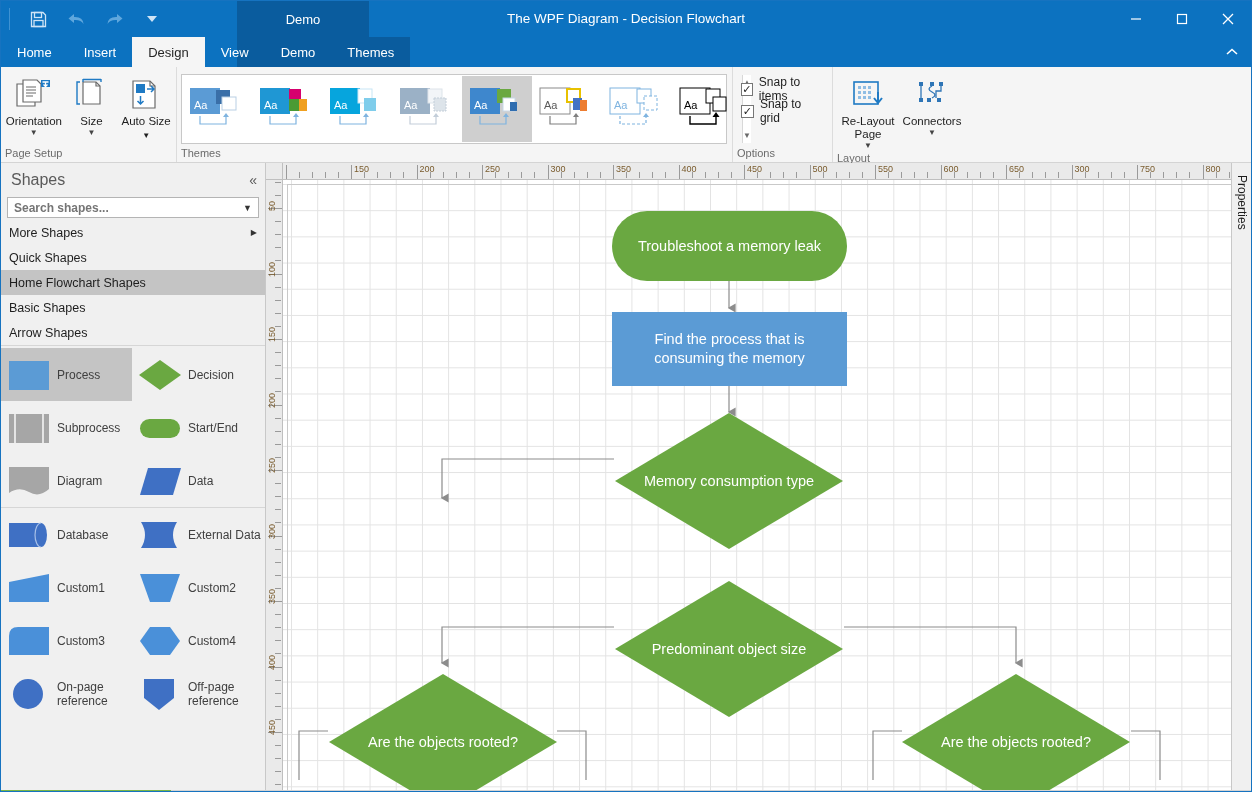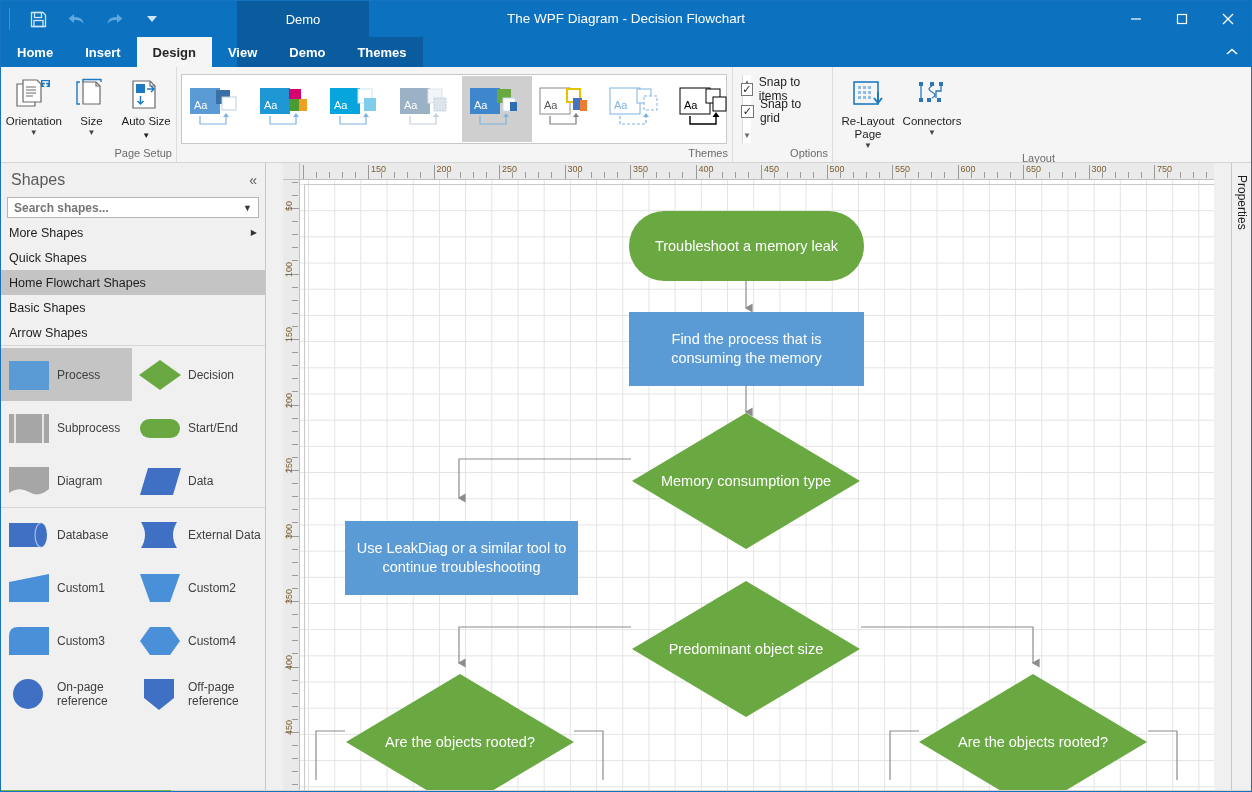--- a/index.html
+++ b/index.html
@@ -78,21 +78,20 @@
     background: #0c72c0;
     display: flex;
     align-items: stretch;
   }
   .tab {
     padding: 0 16px;
     display: flex; align-items: center;
     color: #ffffff;
     font-size: 13px;
     white-space: nowrap;
-    font-weight: bold;
   }
   .tab.active {
     background: #f5f5f5;
     color: #262626;
   }
   .tab.ctx { background: #0a5c9e; }
   .tabstrip-ctxband {
     position: absolute; left: 236px; top: 0;
     width: 132px; height: 30px;
     background: #0a5c9e;
@@ -126,21 +125,21 @@
   .rgroup-body {
     flex: 1;
     display: flex;
     align-items: flex-start;
     padding-top: 3px;
   }
   .rgroup-label {
     height: 17px;
     font-size: 11px;
     color: #6b6b6b;
-    text-align: right;
+    text-align: left;
     line-height: 17px;
     position: relative;
   }
   .bigbtn {
     width: 58px;
     display: flex; flex-direction: column; align-items: center;
     padding-top: 4px;
     cursor: default;
   }
   .bigbtn .ico { height: 36px; display:flex; align-items:center; justify-content:center; }
@@ -191,21 +190,20 @@
     font-size: 11px; color: #1e1e1e;
     line-height: 1;
   }
   .optlabel { font-size: 12px; color: #1e1e1e; }
 
   
   .main {
     position: relative;
     height: 627px;
     display: flex;
-    gap: 17px;
   }
   
   .shapes-panel {
     width: 265px;
     background: #f0f0f0;
     border-right: 1px solid #c8c8c8;
     display: flex; flex-direction: column;
   }
   .panel-head {
     height: 34px;
@@ -998,23 +996,20 @@
             <span>Find the process that is consuming the memory</span>
           </div>
 
           <div class="node diamond-wrap" style="left:331px; top:232px; width:230px; height:138px;">
             <svg class="diamond-shape" viewBox="0 0 230 138" preserveAspectRatio="none">
               <path d="M115 1 L229 69 L115 137 L1 69 Z" fill="#6aa841"></path>
             </svg>
             <span class="diamond-label">Memory consumption type</span>
           </div>
 
-          <div class="node" style="left:45px; top:341px; width:233px; height:74px; background:#5b9bd5; padding:0 6px;">
-            <span>Use LeakDiag or a similar tool to continue troubleshooting</span>
-          </div>
 
           <div class="node diamond-wrap" style="left:331px; top:400px; width:230px; height:138px;">
             <svg class="diamond-shape" viewBox="0 0 230 138" preserveAspectRatio="none">
               <path d="M115 1 L229 69 L115 137 L1 69 Z" fill="#6aa841"></path>
             </svg>
             <span class="diamond-label">Predominant object size</span>
           </div>
 
           <div class="node diamond-wrap" style="left:45px; top:493px; width:230px; height:138px;">
             <svg class="diamond-shape" viewBox="0 0 230 138" preserveAspectRatio="none">

